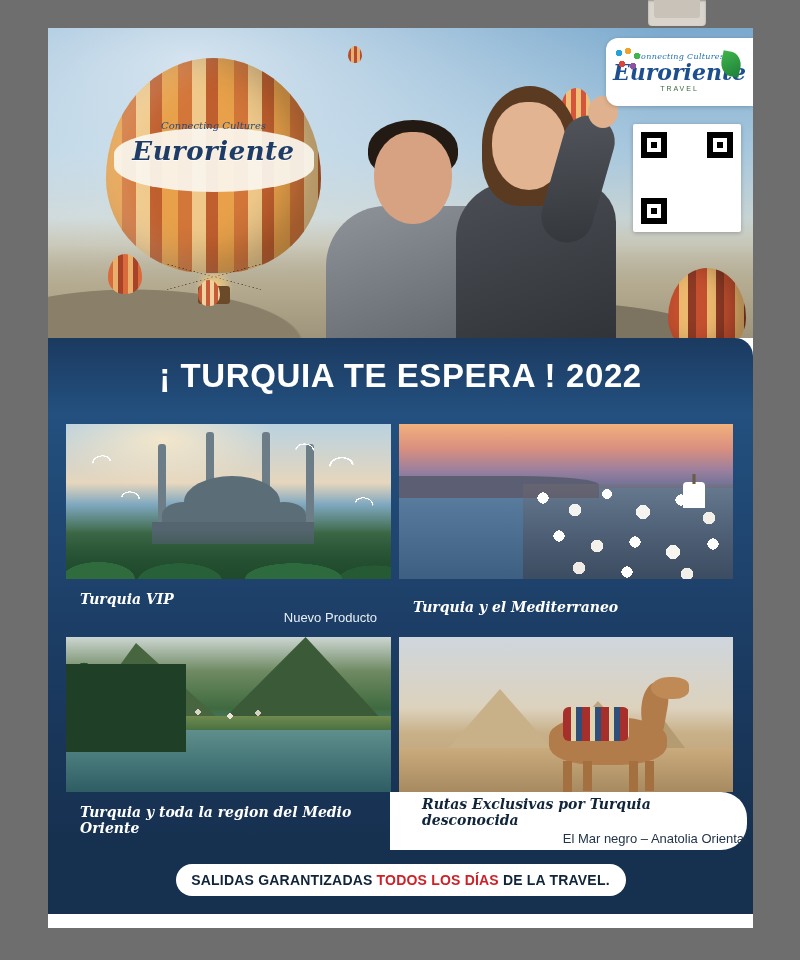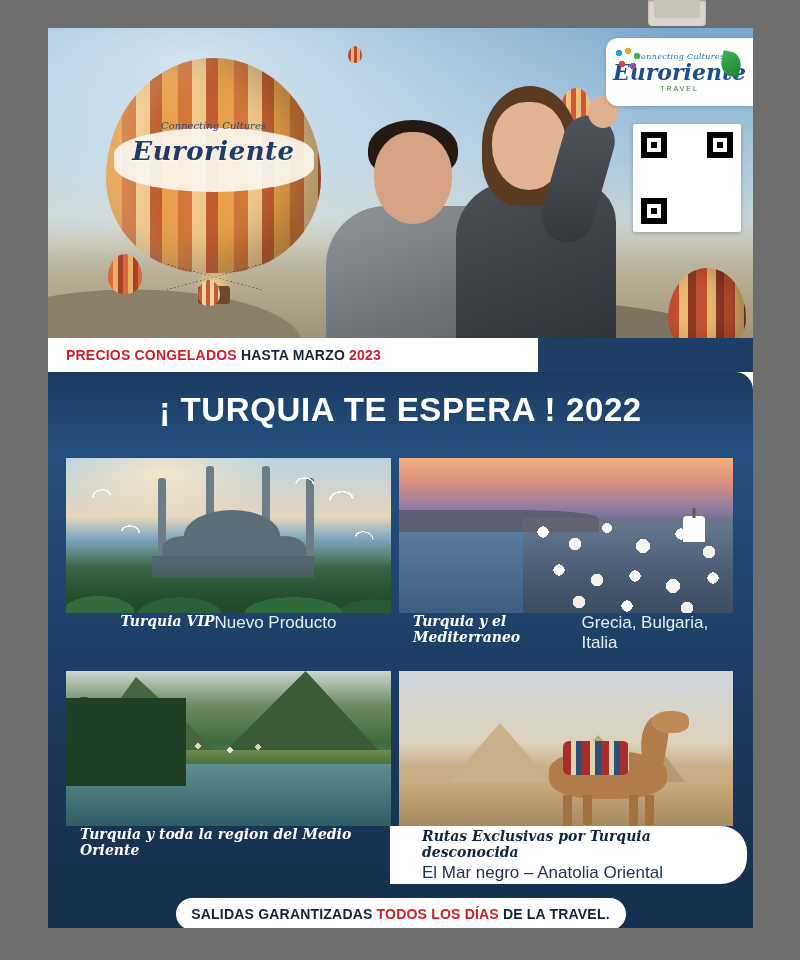--- a/index.html
+++ b/index.html
@@ -465,37 +465,38 @@
   }
   .camel .leg{ position:absolute; width:9px; background:#a5703f; }
   .camel .l1{ left:22px; top:84px; height:32px; }
   .camel .l2{ left:42px; top:84px; height:30px; }
   .camel .l3{ left:88px; top:84px; height:32px; }
   .camel .l4{ left:104px; top:84px; height:30px; }
 
   
   .cap {
     height: 58px;
-    display:flex; justify-content:center;
+    display:flex; flex-direction:column; justify-content:center;
     padding: 0 14px;
     box-sizing:border-box;
   }
   .cap-blue { background: transparent; }
   .cap-title {
     font-family:"DejaVu Serif", serif;
     font-style: italic;
     font-weight: 700;
     font-size: 14px;
     color:#ffffff;
     margin-bottom: 3px;
   }
   .cap-title.dark { color:#10243a; }
   .cap-sub {
-    font-size: 17px;
+    font-size: 13px;
     color:#e7eef6;
+    text-align:right;
   }
   .cap-sub.dark { color:#223449; }
 
   .cap-row { display:flex; gap:8px; }
   .cap-cell { width:325px; }
   .cap-cell.wide { width:334px; }
 
   .white-pill {
     background:#fff;
     border-radius: 0 26px 26px 0;
@@ -579,28 +580,20 @@
 
       <div class="qr-card">
         <div class="qr">
           <span class="eye e1"></span>
           <span class="eye e2"></span>
           <span class="eye e3"></span>
         </div>
       </div>
     </div>
 
-    <div class="freeze-band">
-      <div class="tail"></div>
-      <div class="freeze-text">
-        <span class="t-red">PRECIOS CONGELADOS</span>
-        <span class="t-dark">HASTA MARZO</span>
-        <span class="t-red">2023</span>
-      </div>
-    </div>
 
     <div class="title-band">
       <h1>¡ TURQUIA TE ESPERA ! 2022</h1>
     </div>
 
     <div class="grid-wrap">
 
       <div class="row">
         <div class="card">
           <div class="ph ph-mosque">
@@ -633,21 +626,20 @@
       <div class="cap-row">
         <div class="cap-cell">
           <div class="cap cap-blue">
             <div class="cap-title">Turquia VIP</div>
             <div class="cap-sub">Nuevo Producto</div>
           </div>
         </div>
         <div class="cap-cell wide">
           <div class="cap cap-blue">
             <div class="cap-title">Turquia y el Mediterraneo</div>
-            <div class="cap-sub">Grecia, Bulgaria, Italia</div>
           </div>
         </div>
       </div>
 
       <div class="row">
         <div class="card">
           <div class="ph ph-lake">
             <div class="mtn mt1"></div>
             <div class="mtn mt2"></div>
             <div class="shore"></div>

